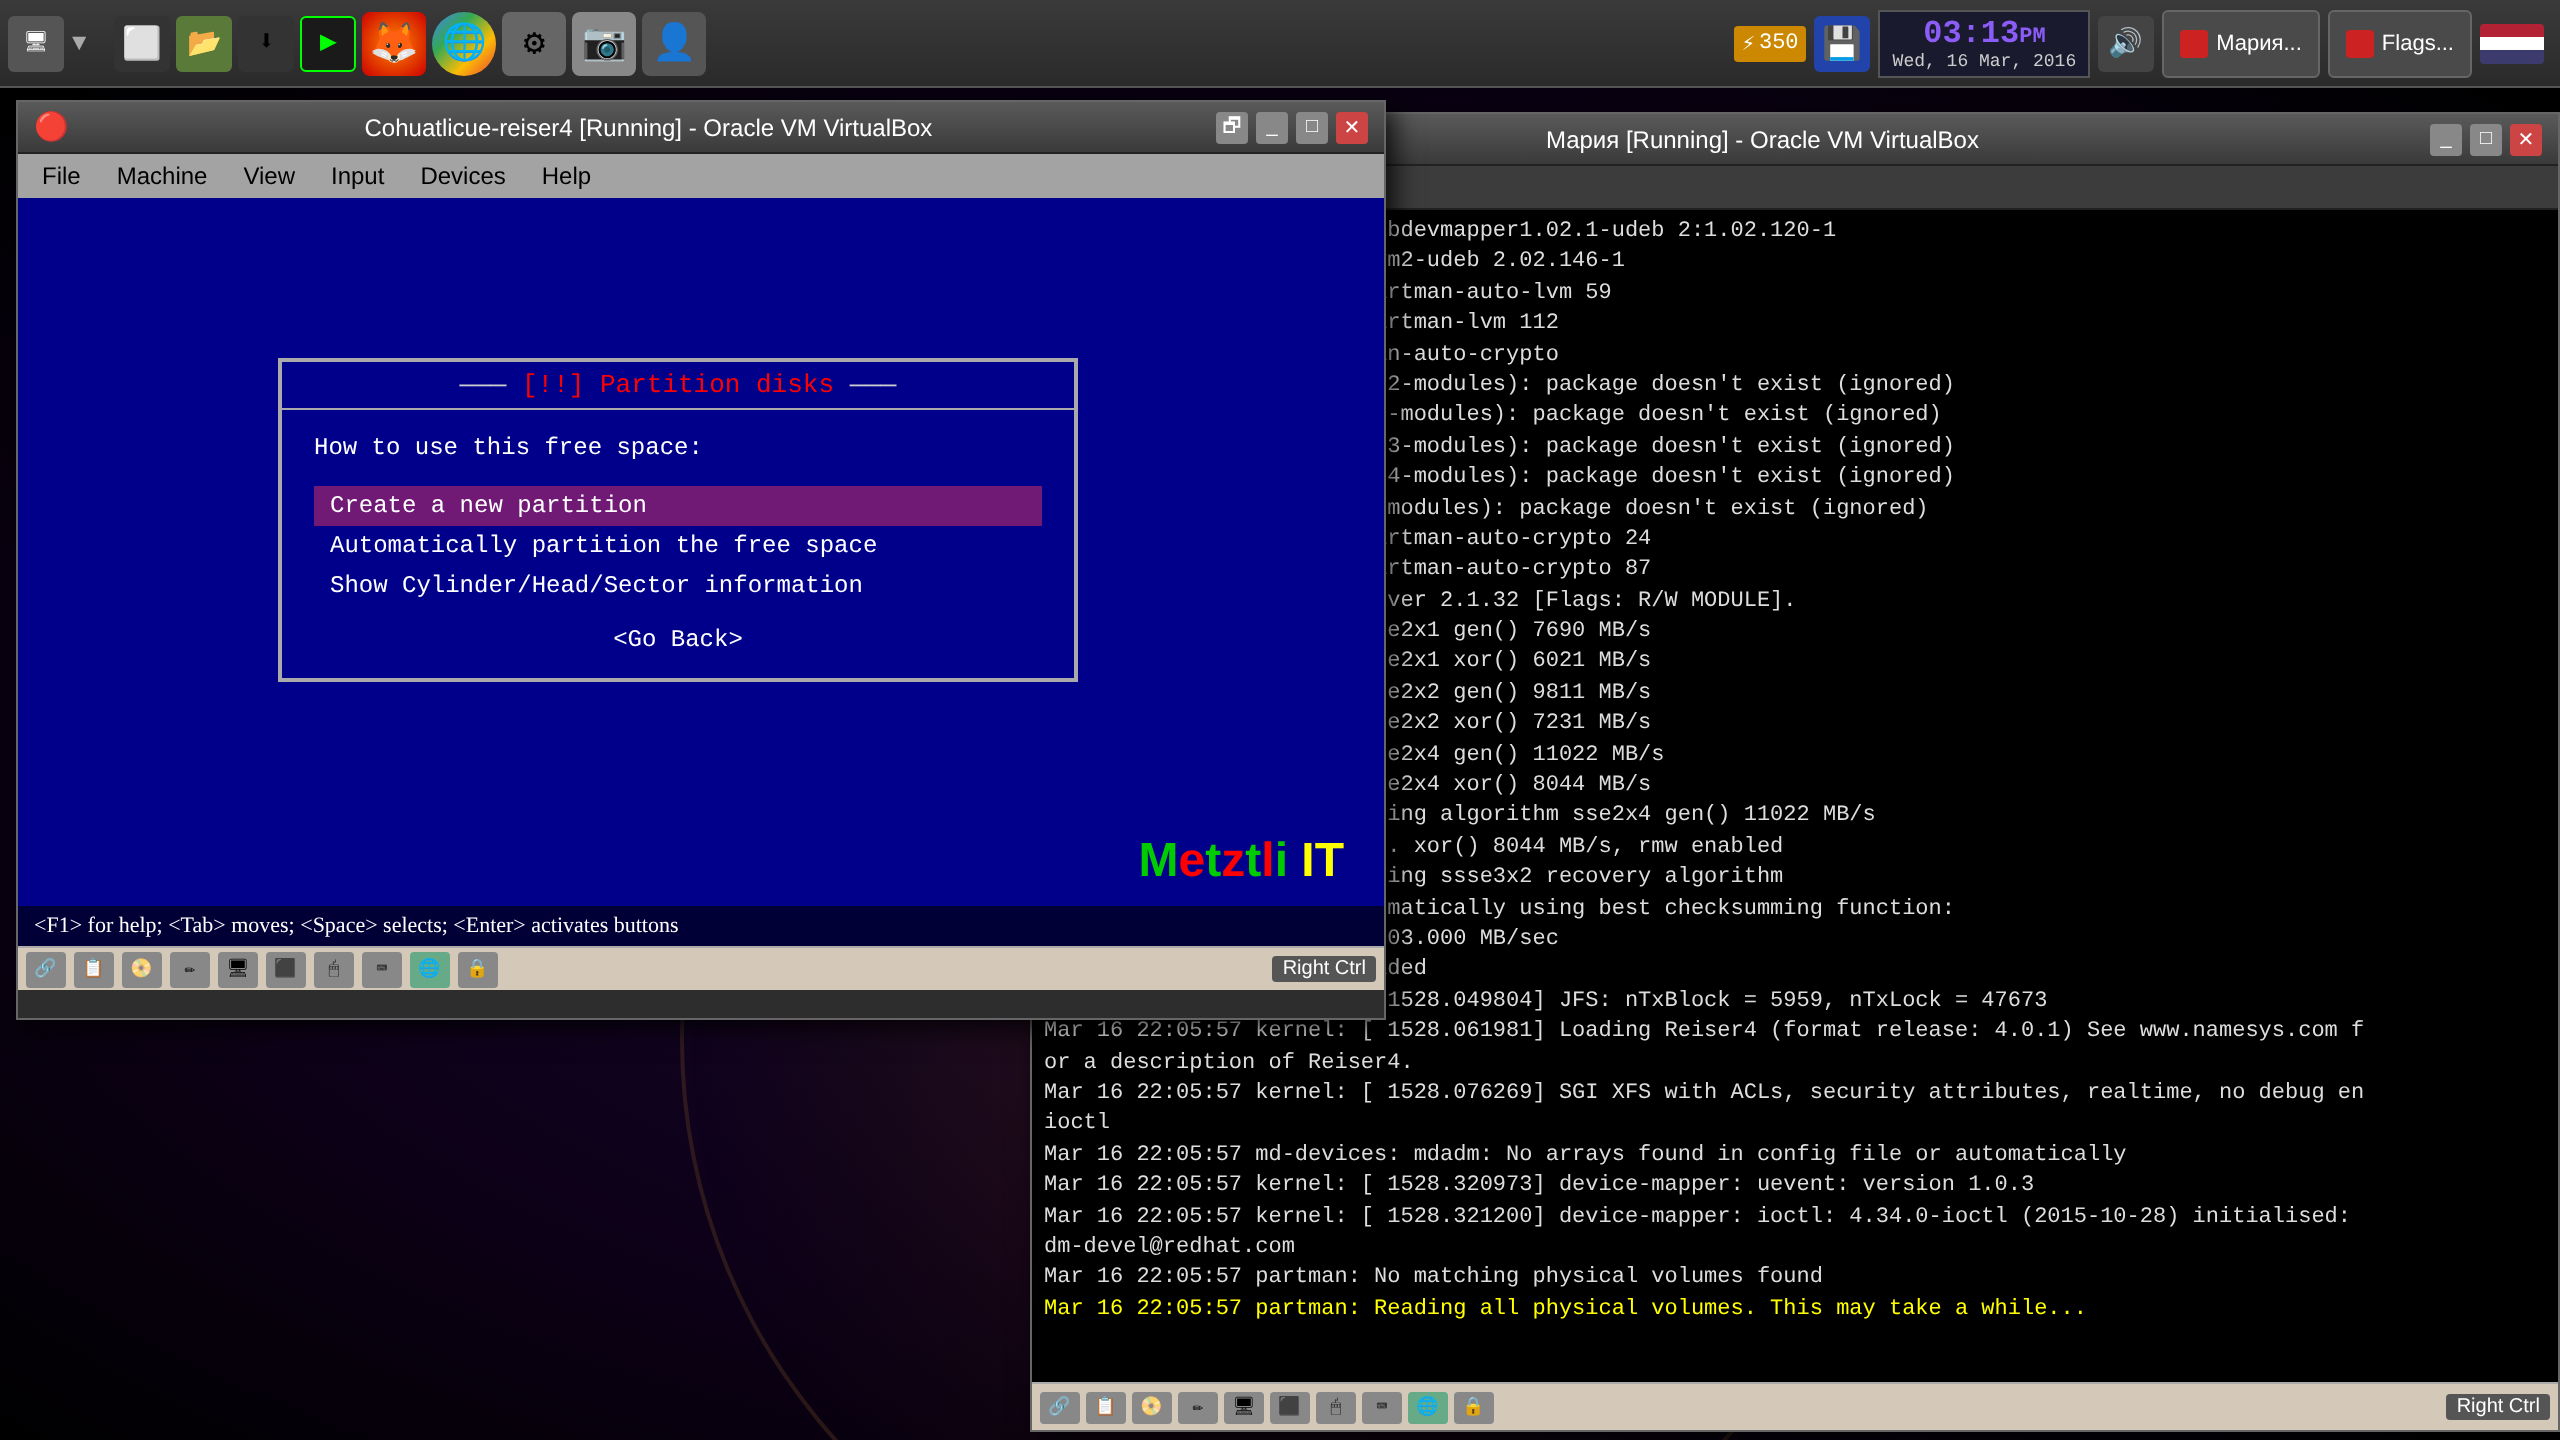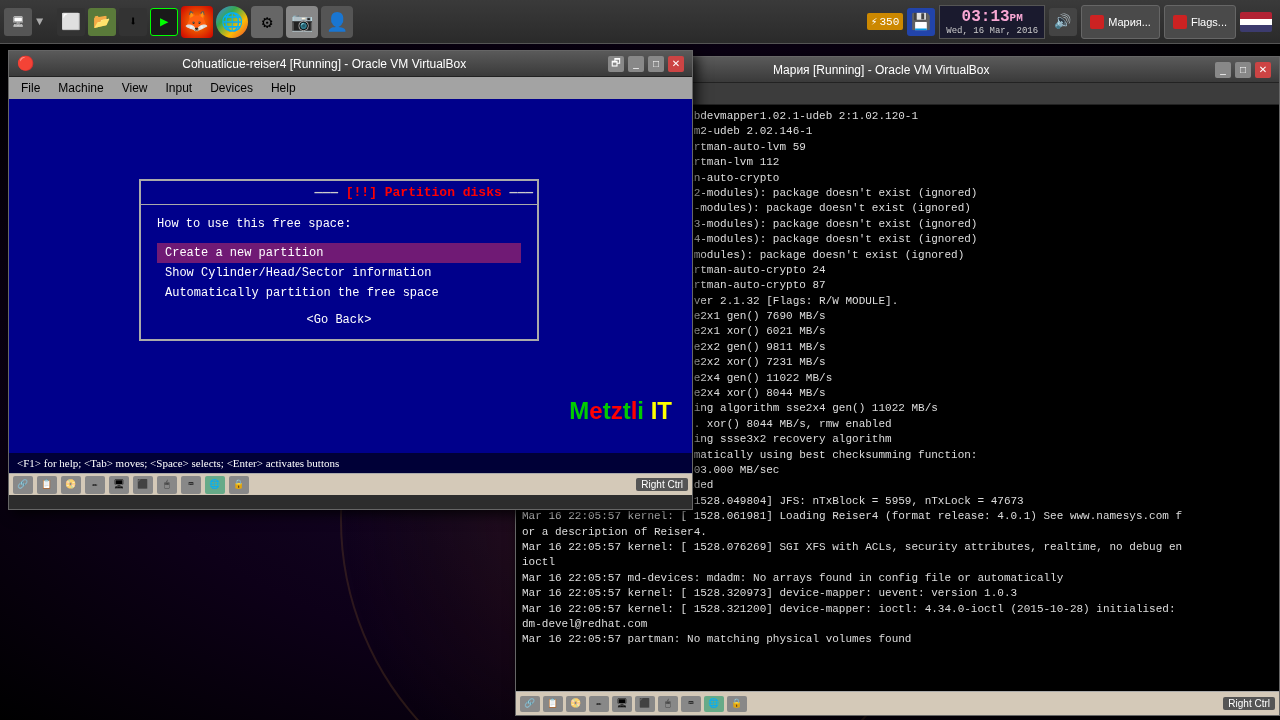--- a/index.html
+++ b/index.html
@@ -76,21 +76,21 @@
       border: 1px solid #555;
       padding: 2px 6px;
       text-align: center;
       color: #fff;
       font-size: 11px;
       min-width: 80px;
     }
     .clock-time {
       font-size: 16px;
       font-weight: bold;
-      color: #f9a8d4;
+      color: #8b5cf6;
     }
     .clock-date {
       font-size: 9px;
       color: #ccc;
     }
     .taskbar-btn {
       background: #4a4a4a;
       border: 1px solid #666;
       border-radius: 3px;
       padding: 2px 8px;
@@ -213,26 +213,25 @@
       position: absolute;
       top: 80px;
       left: 130px;
       width: 400px;
       background: #00008b;
       border: 2px solid #aaa;
     }
     .dialog-title {
       background: #00008b;
       color: #f00;
-      text-align: right;
+      text-align: center;
       font-size: 13px;
       padding: 4px;
       border-bottom: 1px solid #aaa;
       font-family: 'Courier New', monospace;
-      font-weight: bold;
     }
     .dialog-title span.brackets {
       color: #ccc;
     }
     .dialog-body {
       padding: 12px 16px;
       color: #fff;
       font-family: 'Courier New', monospace;
       font-size: 12px;
     }
@@ -287,21 +286,21 @@
       color: #fff;
       font-size: 10px;
       padding: 1px 5px;
       border-radius: 2px;
       font-family: Arial;
     }
 
     
     .watermark {
       position: absolute;
-      bottom: 48px;
+      bottom: 28px;
       right: 20px;
       font-size: 24px;
       font-weight: bold;
       font-family: Arial, sans-serif;
     }
     .watermark-m { color: #00cc00; }
     .watermark-e { color: #ff0000; }
     .watermark-t { color: #00cc00; }
     .watermark-z { color: #ff0000; }
     .watermark-t2 { color: #00cc00; }
@@ -506,20 +505,21 @@
     <div class="terminal-line">Mar 16 22:05:57 kernel: [ 1528.049804] JFS: nTxBlock = 5959, nTxLock = 47673</div>
     <div class="terminal-line">Mar 16 22:05:57 kernel: [ 1528.061981] Loading Reiser4 (format release: 4.0.1) See www.namesys.com f</div>
     <div class="terminal-line">or a description of Reiser4.</div>
     <div class="terminal-line">Mar 16 22:05:57 kernel: [ 1528.076269] SGI XFS with ACLs, security attributes, realtime, no debug en</div>
     <div class="terminal-line">ioctl</div>
     <div class="terminal-line">Mar 16 22:05:57 md-devices: mdadm: No arrays found in config file or automatically</div>
     <div class="terminal-line">Mar 16 22:05:57 kernel: [ 1528.320973] device-mapper: uevent: version 1.0.3</div>
     <div class="terminal-line">Mar 16 22:05:57 kernel: [ 1528.321200] device-mapper: ioctl: 4.34.0-ioctl (2015-10-28) initialised:</div>
     <div class="terminal-line">dm-devel@redhat.com</div>
     <div class="terminal-line">Mar 16 22:05:57 partman:    No matching physical volumes found</div>
+    <div class="terminal-line term-yellow">Mar 16 22:05:57 partman:    Reading all physical volumes.  This may take a while...</div>
   </div>
   <div class="back-statusbar">
     <div class="back-status-icons">
       <div style="width:20px;height:16px;background:#888;border-radius:2px;font-size:9px;display:flex;align-items:center;justify-content:center;">🔗</div>
       <div style="width:20px;height:16px;background:#888;border-radius:2px;font-size:9px;display:flex;align-items:center;justify-content:center;">📋</div>
       <div style="width:20px;height:16px;background:#888;border-radius:2px;font-size:9px;display:flex;align-items:center;justify-content:center;">📀</div>
       <div style="width:20px;height:16px;background:#888;border-radius:2px;font-size:9px;display:flex;align-items:center;justify-content:center;">✏</div>
       <div style="width:20px;height:16px;background:#888;border-radius:2px;font-size:9px;display:flex;align-items:center;justify-content:center;">🖥</div>
       <div style="width:20px;height:16px;background:#888;border-radius:2px;font-size:9px;display:flex;align-items:center;justify-content:center;">⬛</div>
       <div style="width:20px;height:16px;background:#888;border-radius:2px;font-size:9px;display:flex;align-items:center;justify-content:center;">🖱</div>
@@ -554,22 +554,22 @@
 
   <div class="vm-screen">
 
     <div class="partition-dialog">
       <div class="dialog-title">
         <span class="brackets">——— </span><span>[!!] Partition disks</span><span class="brackets"> ———</span>
       </div>
       <div class="dialog-body">
         <div class="dialog-question">How to use this free space:</div>
         <div class="dialog-option selected">Create a new partition</div>
+        <div class="dialog-option">Automatically partition the free space</div>
         <div class="dialog-option">Show Cylinder/Head/Sector information</div>
-        <div class="dialog-option">Automatically partition the free space</div>
         <div class="dialog-back">&lt;Go Back&gt;</div>
       </div>
     </div>
 
     <div class="watermark">
       <span class="watermark-m">M</span><span class="watermark-e">e</span><span class="watermark-t">t</span><span class="watermark-z">z</span><span class="watermark-t2">t</span><span class="watermark-l">l</span><span class="watermark-i">i</span><span class="watermark-space"> </span><span class="watermark-it">IT</span>
     </div>
 
     <div class="key-hints">&lt;F1&gt; for help; &lt;Tab&gt; moves; &lt;Space&gt; selects; &lt;Enter&gt; activates buttons</div>
   </div>

